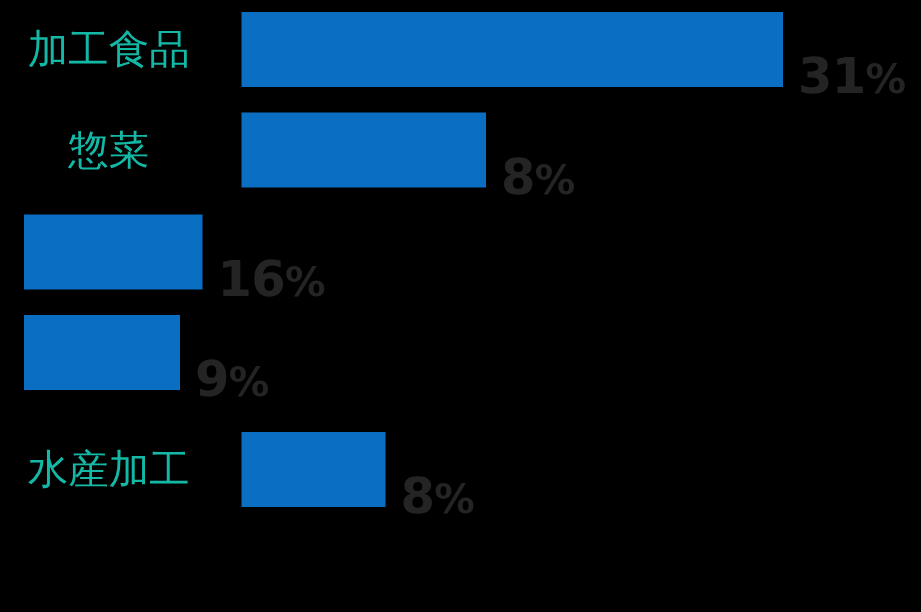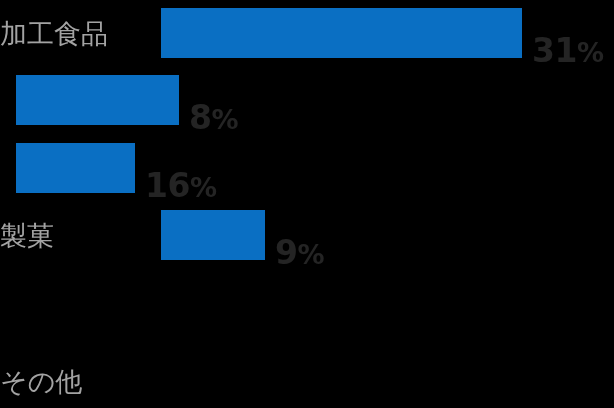--- a/index.html
+++ b/index.html
@@ -18,24 +18,24 @@
   .bar-row {
     position: absolute;
     left: 0;
     width: 614px;
     height: 50px;
     display: flex;
     align-items: center;
   }
   .cat-label {
     width: 145px;
-    text-align: left;
+    text-align: center;
     font-size: 27px;
     line-height: 1;
-    color: #a3a3a3;
+    color: #14b8a6;
     letter-spacing: 0px;
     white-space: nowrap;
     font-weight: 400;
     padding-right: 0px;
     box-sizing: border-box;
   }
   .bar-track {
     position: relative;
     margin-left: 16px;
     height: 50px;
@@ -68,39 +68,45 @@
 
   <div class="bar-row" style="top:8px">
     <div class="cat-label">加工食品</div>
     <div class="bar-track">
       <div class="bar-fill" style="width:361px"></div>
       <div class="val-label"><span>31</span><span class="pct">%</span></div>
     </div>
   </div>
 
   <div class="bar-row" style="top:75px">
+    <div class="cat-label">惣菜</div>
     <div class="bar-track">
       <div class="bar-fill" style="width:163px"></div>
       <div class="val-label"><span>8</span><span class="pct">%</span></div>
     </div>
   </div>
 
   <div class="bar-row" style="top:143px">
     <div class="bar-track">
       <div class="bar-fill" style="width:119px"></div>
       <div class="val-label"><span>16</span><span class="pct">%</span></div>
     </div>
   </div>
 
   <div class="bar-row" style="top:210px">
-    <div class="cat-label">製菓</div>
     <div class="bar-track">
       <div class="bar-fill" style="width:104px"></div>
       <div class="val-label"><span>9</span><span class="pct">%</span></div>
     </div>
   </div>
 
+  <div class="bar-row" style="top:288px">
+    <div class="cat-label">水産加工</div>
+    <div class="bar-track">
+      <div class="bar-fill" style="width:96px"></div>
+      <div class="val-label"><span>8</span><span class="pct">%</span></div>
+    </div>
+  </div>
 
   <div class="bar-row" style="top:356px">
-    <div class="cat-label">その他</div>
   </div>
 
 </div>
 
 </body></html>

